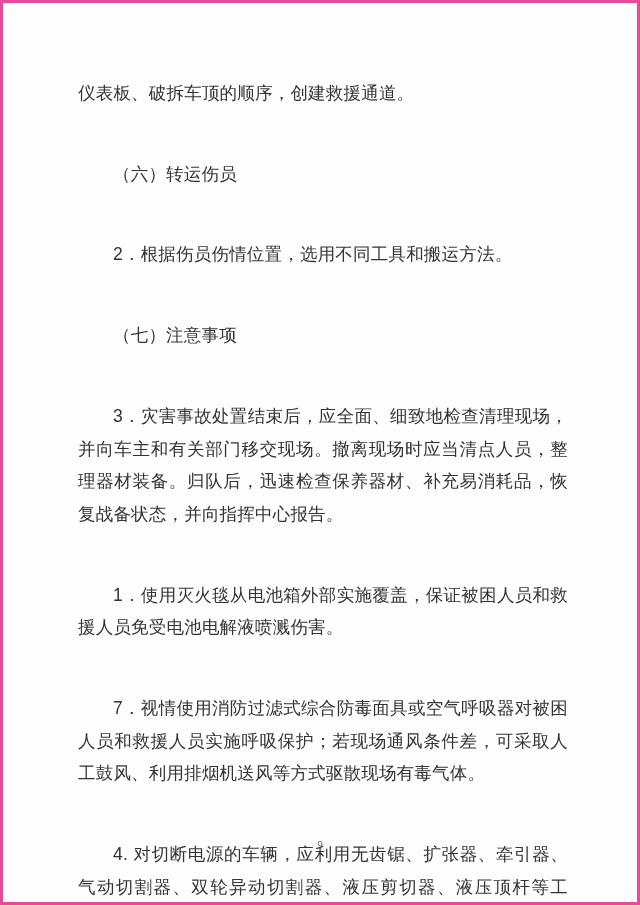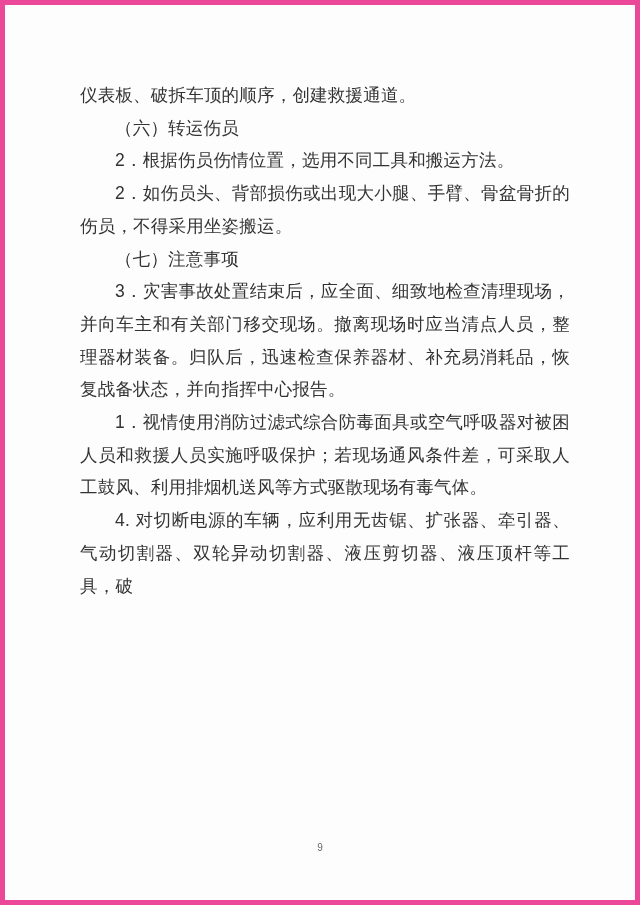--- a/index.html
+++ b/index.html
@@ -11,59 +11,60 @@
     width: 640px;
     height: 905px;
     font-family: "Liberation Sans", sans-serif;
   }
   .page {
     position: relative;
     width: 640px;
     height: 905px;
     background: #fdfdfd;
     box-sizing: border-box;
-    border: 5px solid #ec4899;
+    border: 3px solid #ec4899;
     overflow: hidden;
   }
   .content {
     position: absolute;
     left: 75px;
     top: 74px;
     width: 490px;
     color: #333333;
     font-size: 17.5px;
     line-height: 32.7px;
     text-align: justify;
     letter-spacing: 0.2px;
   }
   .content p {
     margin: 0;
     padding: 0;
   }
   .content p.indent {
     text-indent: 2em;
+    margin-top: 48px;
   }
   .page-number {
     position: absolute;
     top: 837px;
     left: 0;
     width: 100%;
     text-align: center;
     font-size: 10px;
     color: #666666;
   }
 </style>
 </head>
 <body>
 
 <div class="page">
   <div class="content">
     <p>仪表板、破拆车顶的顺序，创建救援通道。</p>
     <p class="indent">（六）转运伤员</p>
     <p class="indent">2．根据伤员伤情位置，选用不同工具和搬运方法。</p>
-    <p class="indent">2．如伤员头、背部损伤或出现大小腿、手臂、骨盆骨折的伤员，不得采用坐姿搬运。</p>
     <p class="indent">（七）注意事项</p>
     <p class="indent">3．灾害事故处置结束后，应全面、细致地检查清理现场，并向车主和有关部门移交现场。撤离现场时应当清点人员，整理器材装备。归队后，迅速检查保养器材、补充易消耗品，恢复战备状态，并向指挥中心报告。</p>
-    <p class="indent">1．视情使用消防过滤式综合防毒面具或空气呼吸器对被困人员和救援人员实施呼吸保护；若现场通风条件差，可采取人工鼓风、利用排烟机送风等方式驱散现场有毒气体。</p>
+    <p class="indent">1．使用灭火毯从电池箱外部实施覆盖，保证被困人员和救援人员免受电池电解液喷溅伤害。</p>
+    <p class="indent">7．视情使用消防过滤式综合防毒面具或空气呼吸器对被困人员和救援人员实施呼吸保护；若现场通风条件差，可采取人工鼓风、利用排烟机送风等方式驱散现场有毒气体。</p>
     <p class="indent">4. 对切断电源的车辆，应利用无齿锯、扩张器、牵引器、气动切割器、双轮异动切割器、液压剪切器、液压顶杆等工具，破</p>
   </div>
   <div class="page-number">9</div>
 </div>
 
 </body></html>

